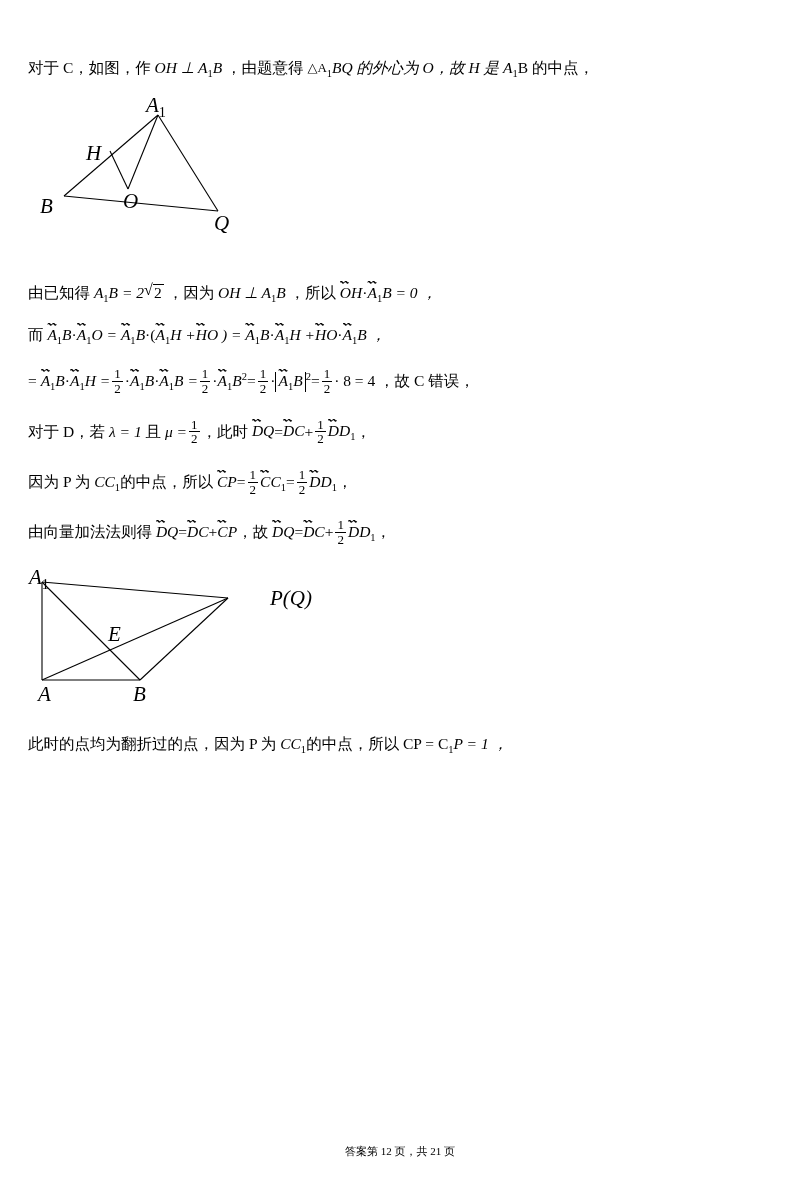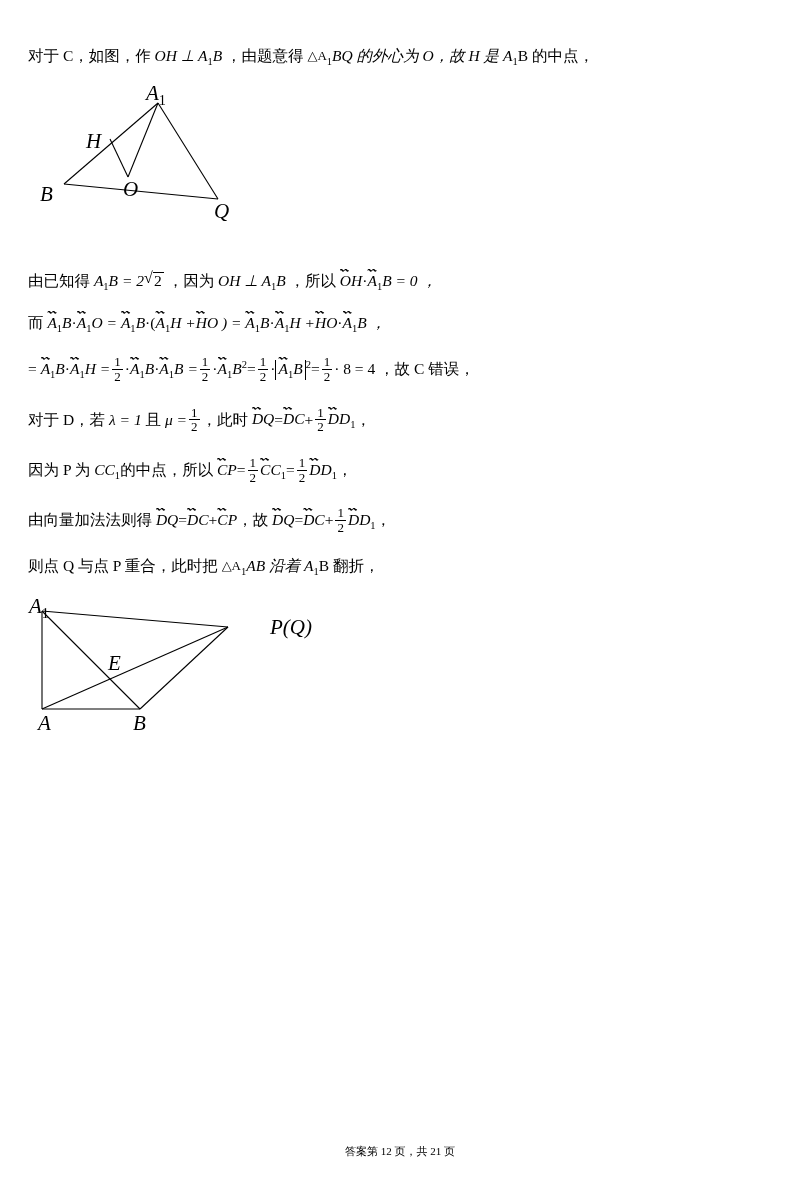--- a/index.html
+++ b/index.html
@@ -18,21 +18,21 @@
   .page {
     position: relative;
     width: 800px;
     height: 1197px;
     padding: 0;
     box-sizing: border-box;
   }
   .content {
     position: absolute;
     left: 28px;
-    top: 48px;
+    top: 60px;
     width: 700px;
   }
   .line {
     font-size: 15.5px;
     line-height: 1.05;
     margin: 0 0 0 0;
     white-space: nowrap;
   }
   .para {
     margin-bottom: 22px;
@@ -210,42 +210,42 @@
       <i class="v">CC</i><sub>1</sub><span class="cjk">的中点，所以</span>
       <span class="vec"><span class="arrowline">〰</span><i class="v">CP</i></span><span>=</span><span class="frac"><span class="num">1</span><span class="den">2</span></span><span class="vec"><span class="arrowline">〰</span><i class="v">CC</i><sub>1</sub></span><span>=</span><span class="frac"><span class="num">1</span><span class="den">2</span></span><span class="vec"><span class="arrowline">〰</span><i class="v">DD</i><sub>1</sub></span><span class="cjk">，</span>
     </div>
 
     <div class="line para">
       <span class="cjk">由向量加法法则得</span>
       <span class="vec"><span class="arrowline">〰</span><i class="v">DQ</i></span><span>=</span><span class="vec"><span class="arrowline">〰</span><i class="v">DC</i></span><span>+</span><span class="vec"><span class="arrowline">〰</span><i class="v">CP</i></span><span class="cjk">，故</span>
       <span class="vec"><span class="arrowline">〰</span><i class="v">DQ</i></span><span>=</span><span class="vec"><span class="arrowline">〰</span><i class="v">DC</i></span><span>+</span><span class="frac"><span class="num">1</span><span class="den">2</span></span><span class="vec"><span class="arrowline">〰</span><i class="v">DD</i><sub>1</sub></span><span class="cjk">，</span>
     </div>
 
-    <div class="line para">
-      <span class="cjk">则点 Q 与点 P 重合，此时把</span>
-      <span class="triangle-sym">△A</span><sub>1</sub><i class="v">AB 沿着 A</i><sub>1</sub><span class="cjk">B 翻折，</span>
-    </div>
 
 
     <div class="figure" style="height: 140px; margin-bottom: 14px;">
       <svg width="280" height="140" viewBox="0 0 280 140">
 
         <line x1="14" y1="12" x2="14" y2="110" stroke="#000" stroke-width="1.1"></line>
         <line x1="14" y1="110" x2="112" y2="110" stroke="#000" stroke-width="1.1"></line>
         <line x1="14" y1="12" x2="200" y2="28" stroke="#000" stroke-width="1.1"></line>
         <line x1="200" y1="28" x2="112" y2="110" stroke="#000" stroke-width="1.1"></line>
         <line x1="14" y1="12" x2="112" y2="110" stroke="#000" stroke-width="1.1"></line>
         <line x1="14" y1="110" x2="200" y2="28" stroke="#000" stroke-width="1.1"></line>
       </svg>
       <span class="fig-label" style="left:1px; top:-5px;"><span>A</span><sub>1</sub></span>
       <span class="fig-label" style="left:198px; top:16px;margin-left:44px;">P(Q)</span>
       <span class="fig-label" style="left:80px; top:52px;">E</span>
       <span class="fig-label" style="left:10px; top:112px;">A</span>
       <span class="fig-label" style="left:105px; top:112px;">B</span>
     </div>
 
+    <div class="line para" style="margin-top: 26px;">
+      <span class="cjk">此时的点均为翻折过的点，因为 P 为</span>
+      <i class="v">CC</i><sub>1</sub><span class="cjk">的中点，所以 CP = C</span><sub>1</sub><i class="v">P = 1 ，</i>
+    </div>
 
 
   </div>
 
   <div class="footer">答案第 12 页，共 21 页</div>
 
 </div>
 
 </body></html>

